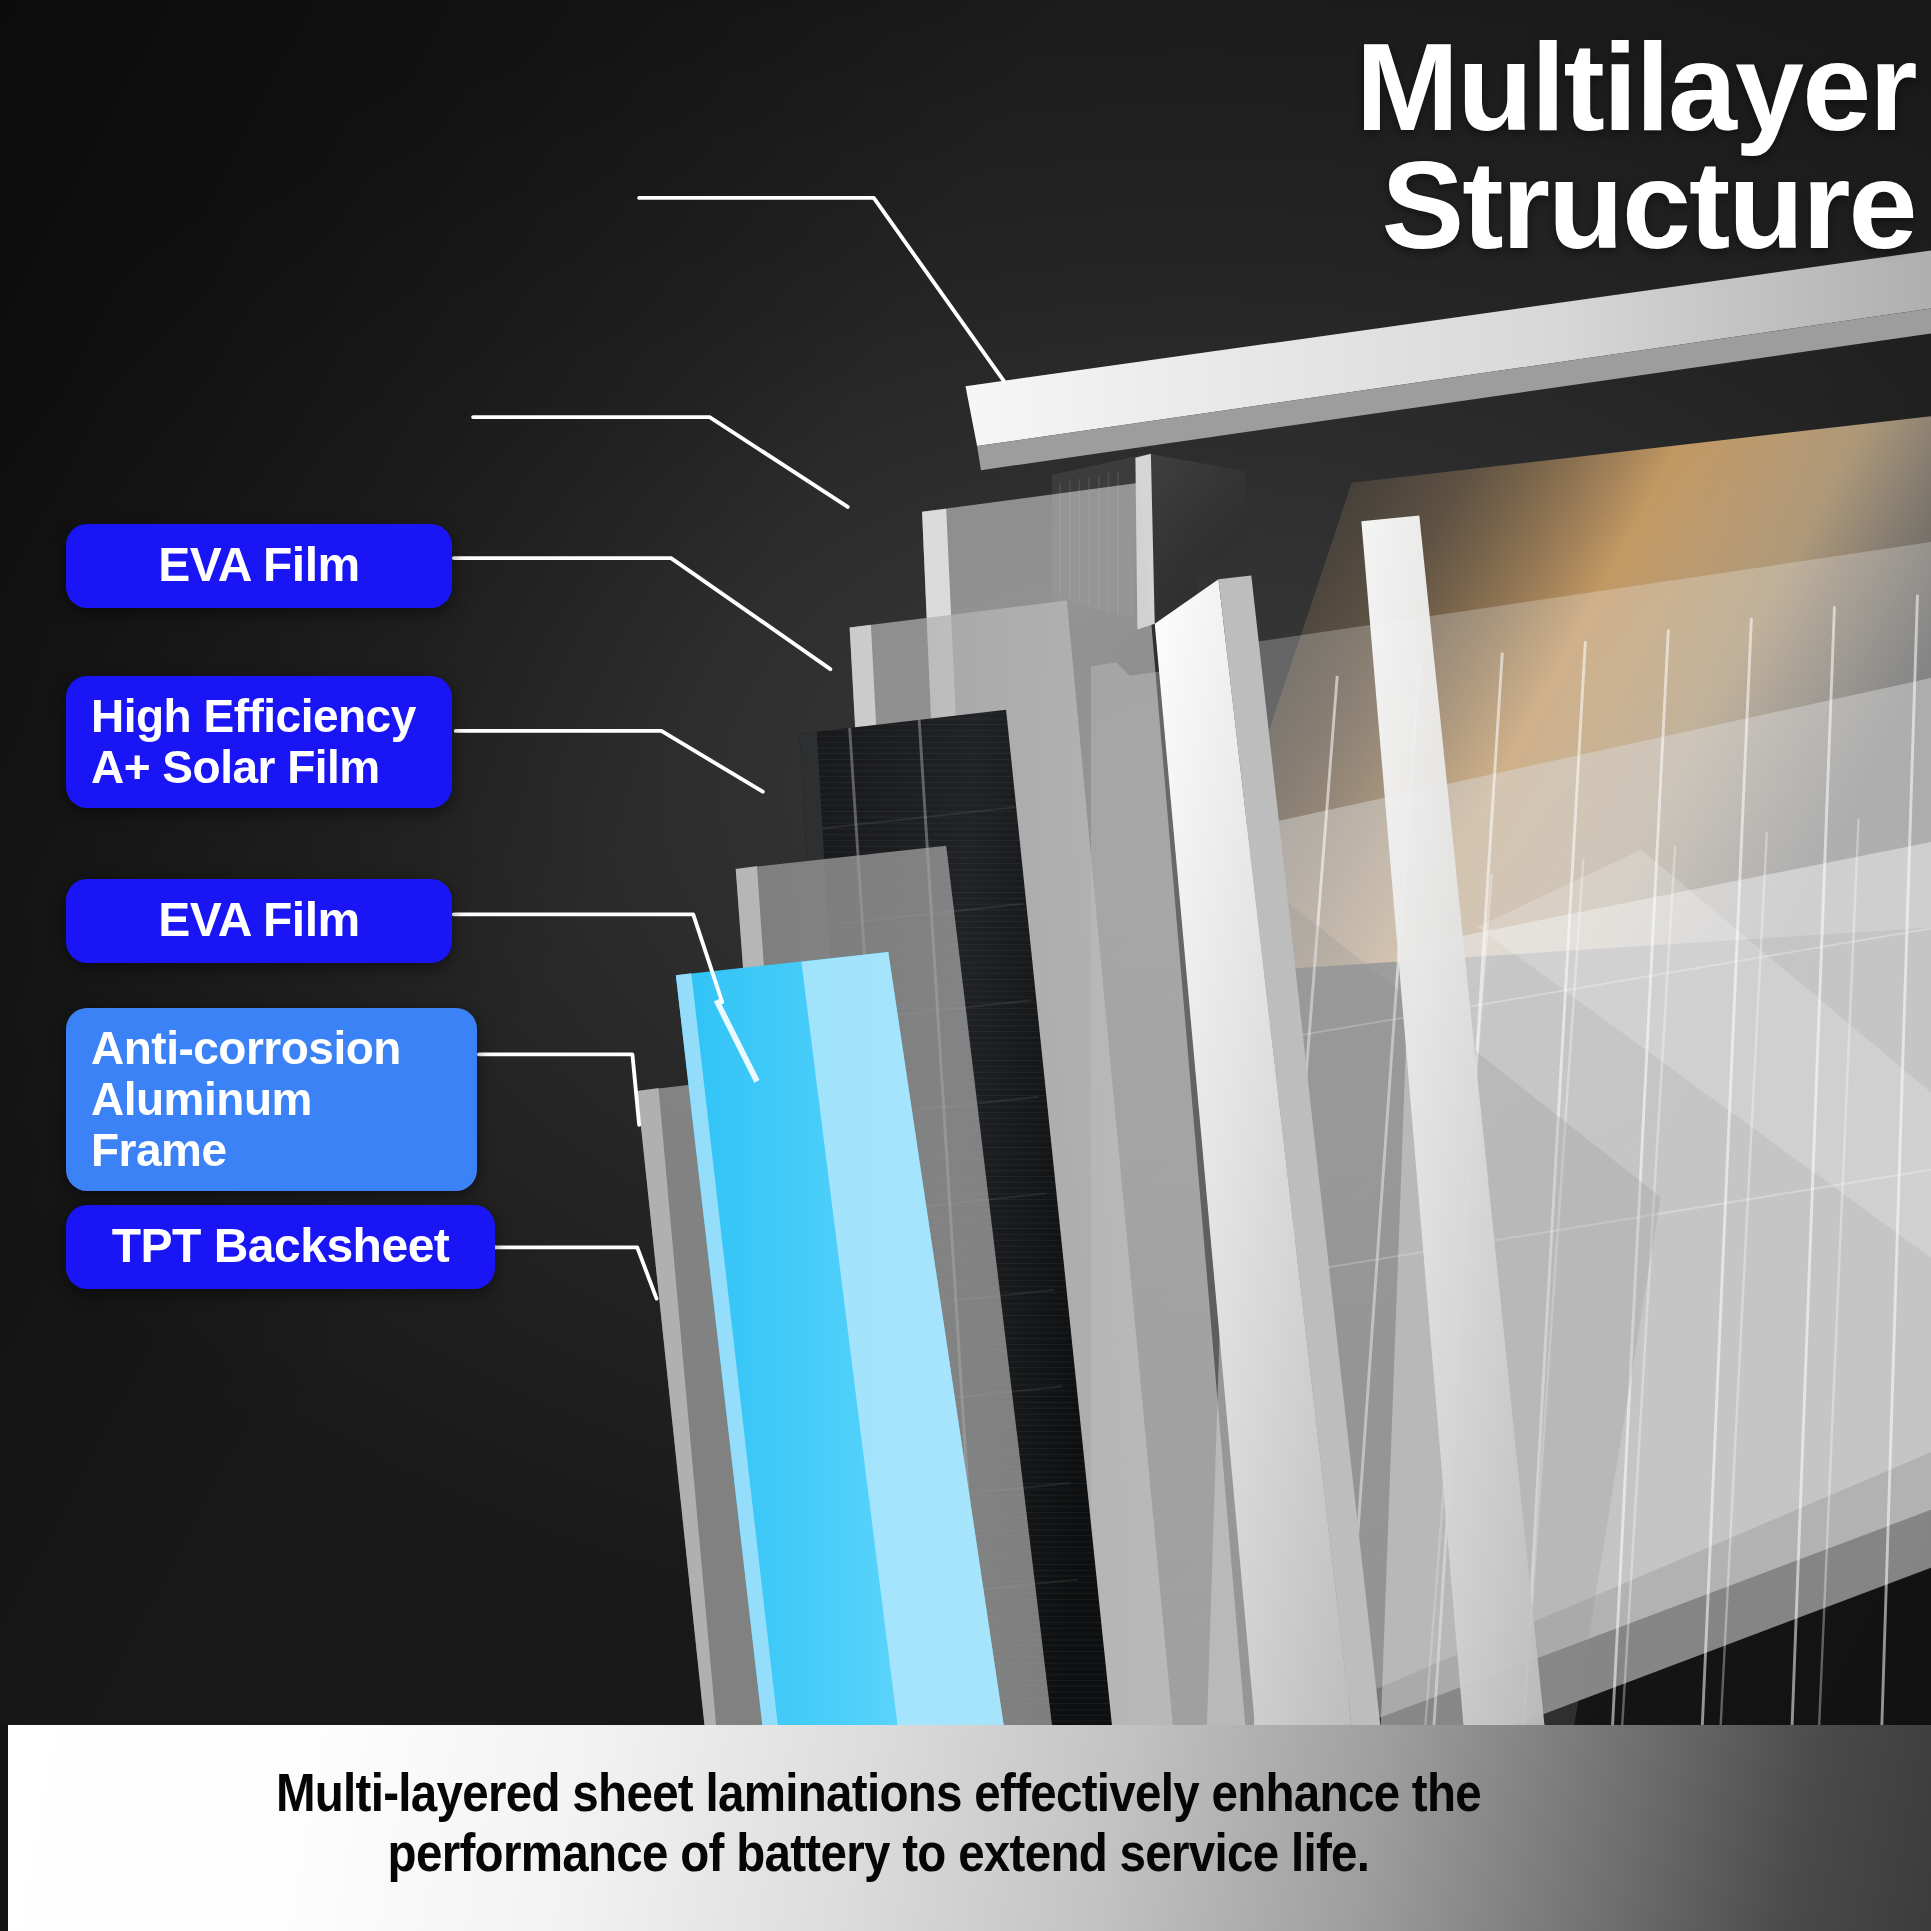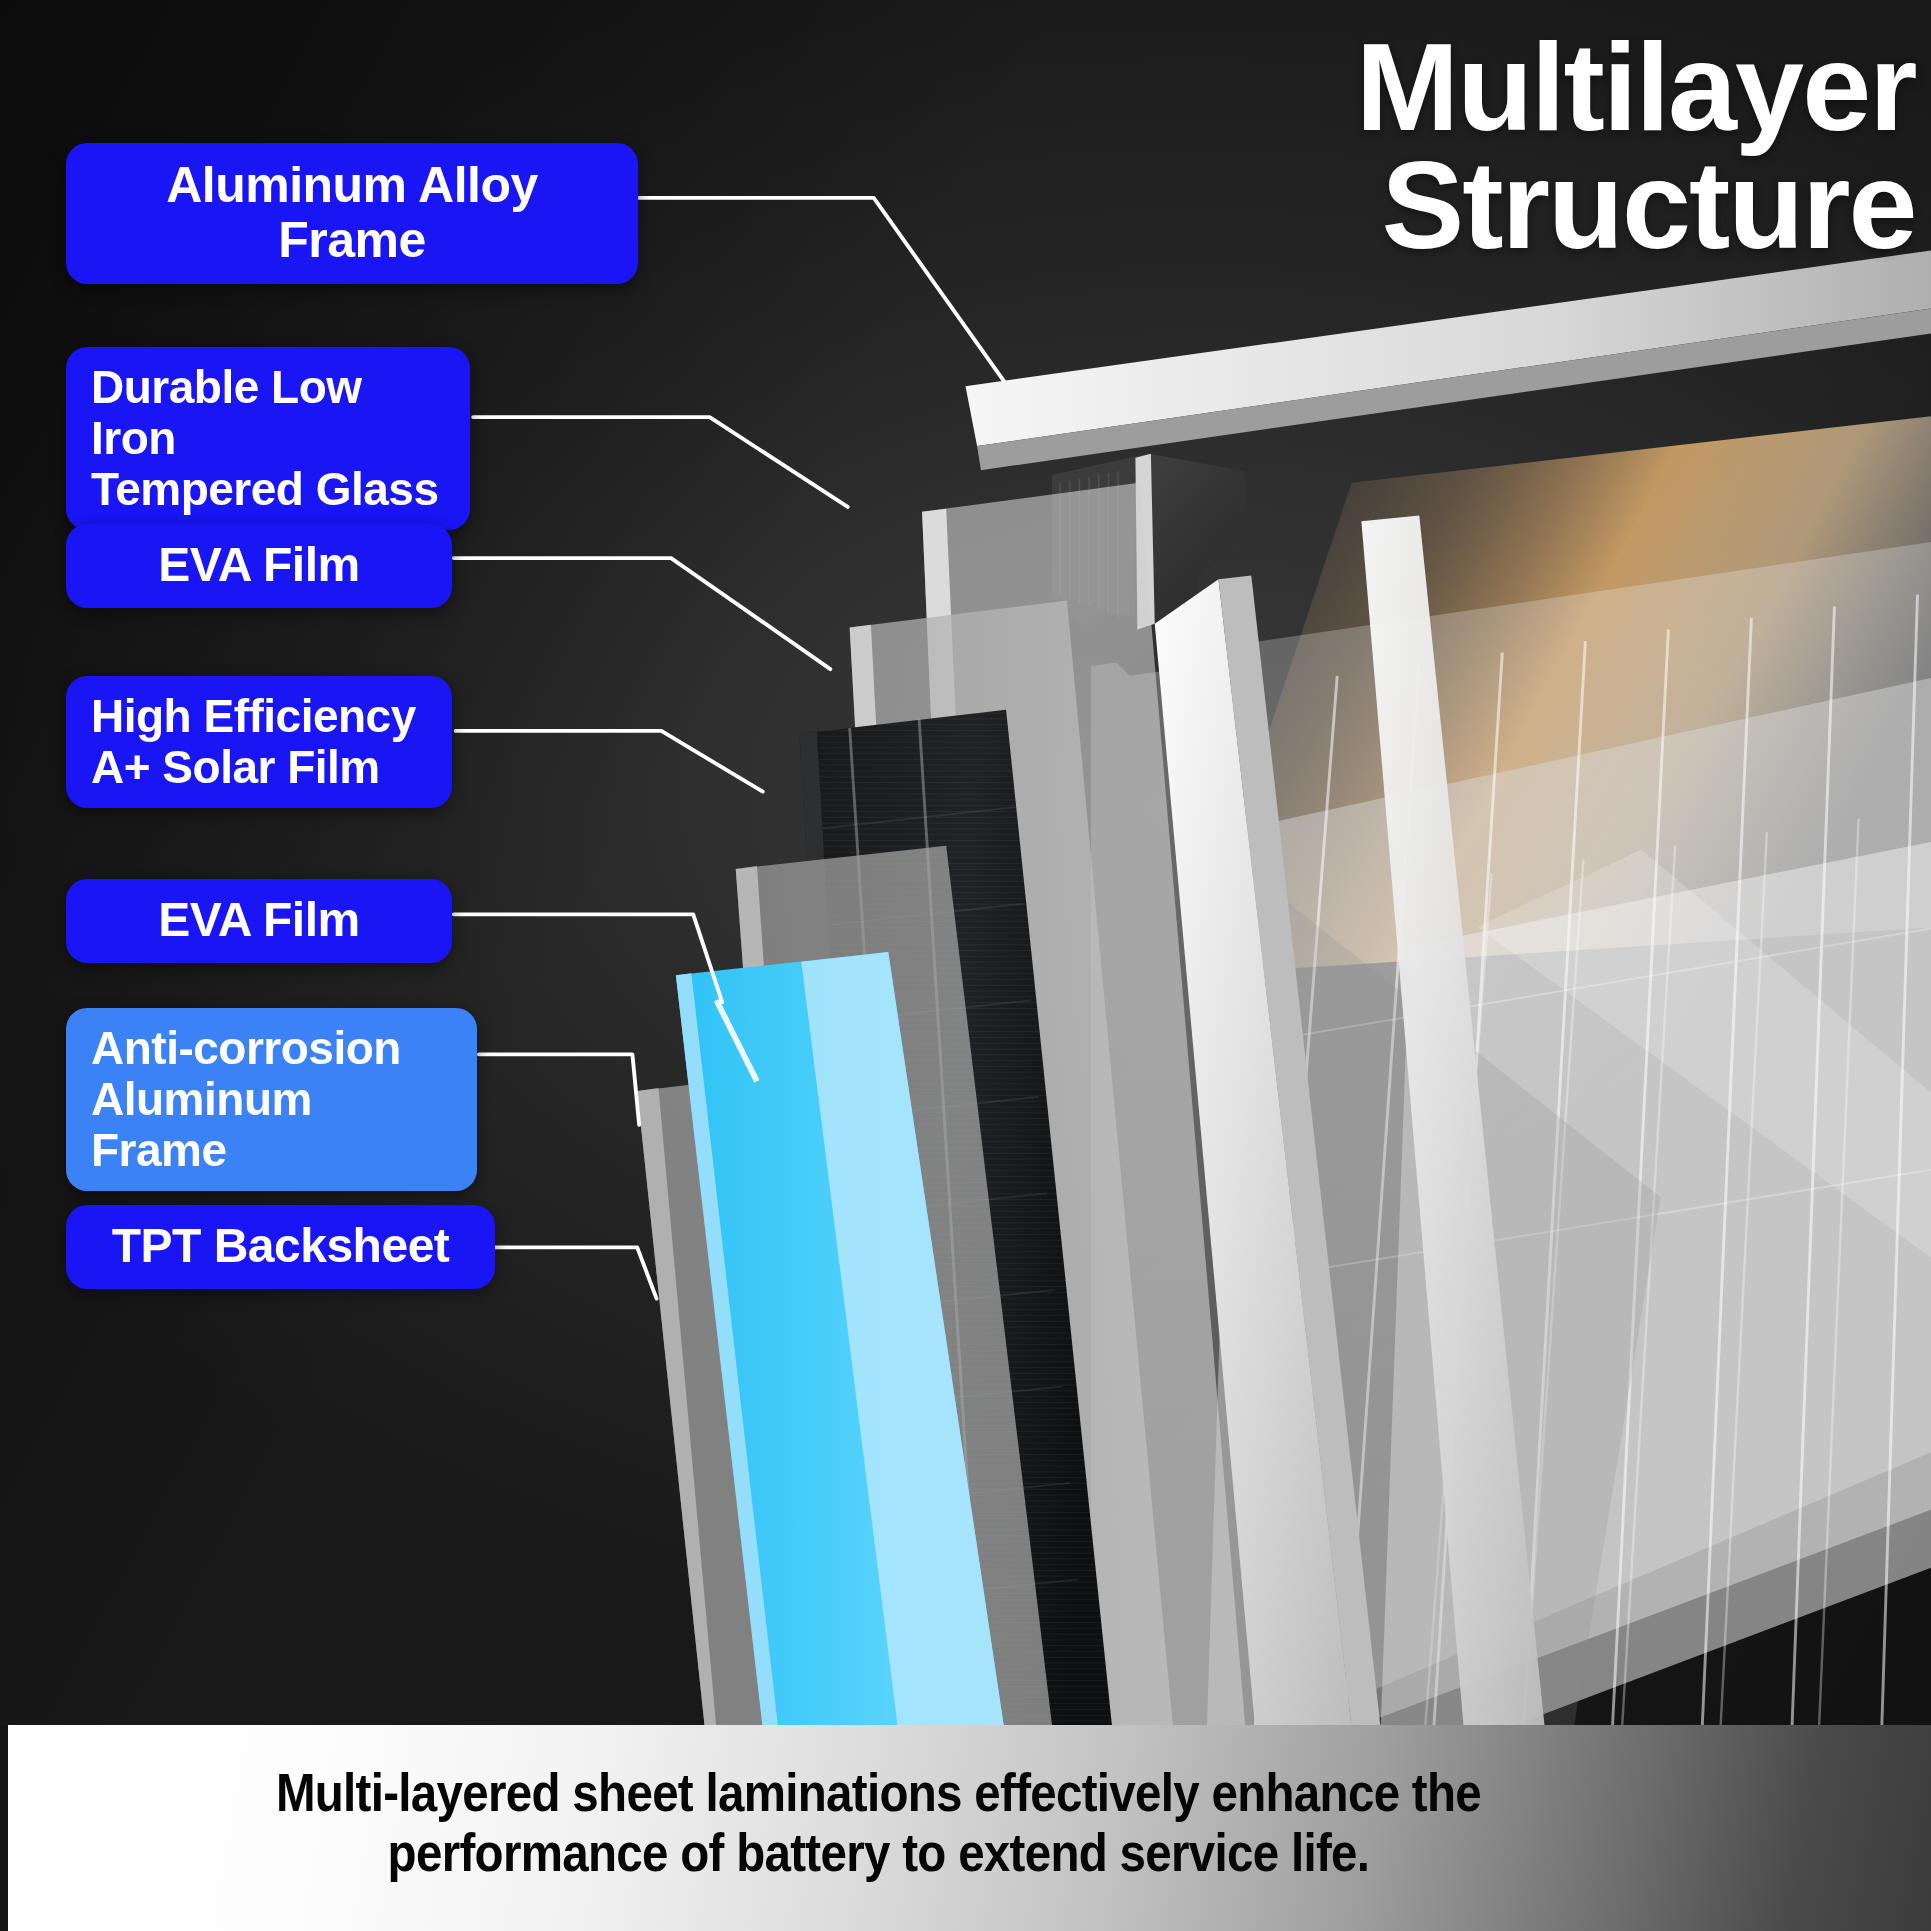--- a/index.html
+++ b/index.html
@@ -258,23 +258,20 @@
       </g>
 
     </g>
   </svg>
 
   <div id="title">
     <span class="l1">Multilayer</span>
     <span class="l2">Structure</span>
   </div>
 
-  <div class="pill c" id="p0" style="left: 66px; top: 143px; width: 572px; font-size: 50px; background: rgb(26, 21, 245); color: rgb(255, 255, 255);">Aluminum Alloy Frame</div>
-  <div class="pill l" id="p1" style="left: 66px; top: 347px; width: 404px; font-size: 46px; background: rgb(26, 21, 245); color: rgb(255, 255, 255);">Durable Low Iron
-Tempered Glass</div>
   <div class="pill c" id="p2" style="left: 66px; top: 524px; width: 386px; font-size: 48px; background: rgb(26, 21, 245); color: rgb(255, 255, 255);">EVA Film</div>
   <div class="pill l" id="p3" style="left: 66px; top: 676px; width: 386px; font-size: 46px; background: rgb(26, 21, 245); color: rgb(255, 255, 255);">High Efficiency
 A+ Solar Film</div>
   <div class="pill c" id="p4" style="left: 66px; top: 879px; width: 386px; font-size: 48px; background: rgb(26, 21, 245); color: rgb(255, 255, 255);">EVA Film</div>
   <div class="pill l" id="p5" style="left: 66px; top: 1008px; width: 411px; font-size: 46px; background: #3b82f6; color: rgb(255, 255, 255);">Anti-corrosion
 Aluminum Frame</div>
   <div class="pill c" id="p6" style="left: 66px; top: 1205px; width: 429px; font-size: 48px; background: rgb(26, 21, 245); color: rgb(255, 255, 255); border-radius: 21px;">TPT Backsheet</div>
 
   <div id="caption-band">
     <div id="caption-text">

